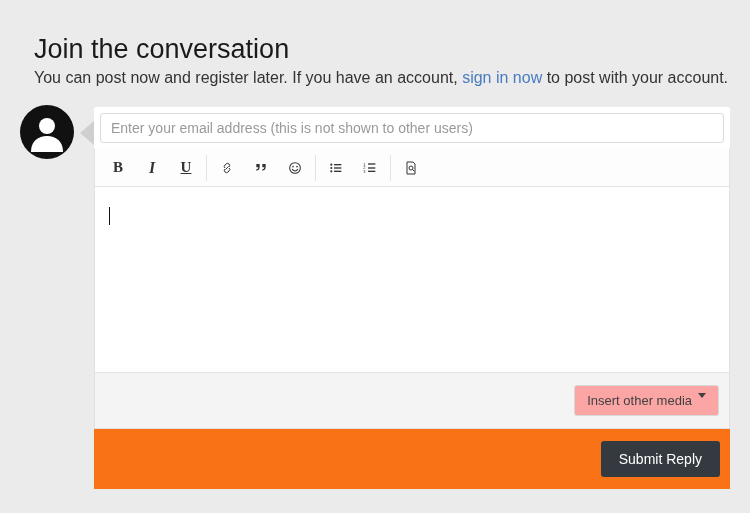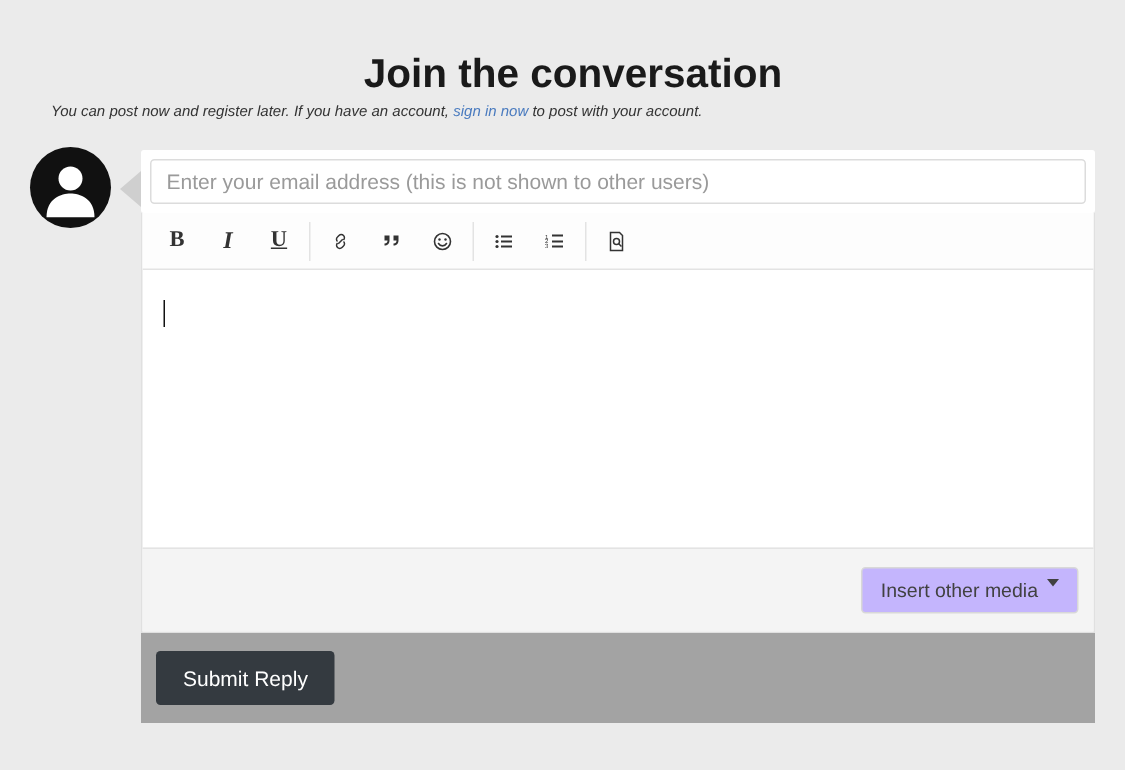--- a/index.html
+++ b/index.html
@@ -8,30 +8,28 @@
     font-family: "Helvetica Neue", Helvetica, Arial, sans-serif;
     width: 750px;
     height: 513px;
     overflow: hidden;
   }
   .page {
     padding: 34px 20px 20px 34px;
   }
   .heading {
     font-size: 27px;
-    font-weight: 700;
+    font-weight: 400;
     color: #1a1a1a;
     margin-bottom: 4px;
-    text-align: center;
   }
   .subtext {
-    font-size: 10px;
+    font-size: 16px;
     color: #333;
     margin-bottom: 20px;
-    font-style: italic;
   }
   .subtext a {
     color: #4a7bbf;
     text-decoration: none;
   }
 
   .compose-row {
     display: flex;
     align-items: flex-start;
     margin-left: -14px;
@@ -130,43 +128,43 @@
   }
 
   .editor-footer {
     background: #f4f4f4;
     border-top: 1px solid #e3e3e3;
     padding: 12px 10px;
     display: flex;
     justify-content: flex-end;
   }
   .media-btn {
-    background: #c4b5fd;
+    background: #fca5a5;
     border: 1px solid #d8d8d8;
     color: #414141;
     font-size: 13px;
     padding: 7px 12px;
     border-radius: 3px;
     cursor: pointer;
     display: flex;
     align-items: flex-start;
     gap: 6px;
   }
   .caret-down {
     width: 0; height: 0;
     border-left: 4px solid transparent;
     border-right: 4px solid transparent;
     border-top: 5px solid #414141;
   }
 
   .submit-row {
-    background: #a3a3a3;
+    background: #f97316;
     padding: 12px 10px;
     display: flex;
-    justify-content: flex-start;
+    justify-content: flex-end;
   }
   .submit-btn {
     background: #343a40;
     color: #fff;
     border: none;
     font-size: 14px;
     padding: 10px 18px;
     border-radius: 3px;
     cursor: pointer;
   }

